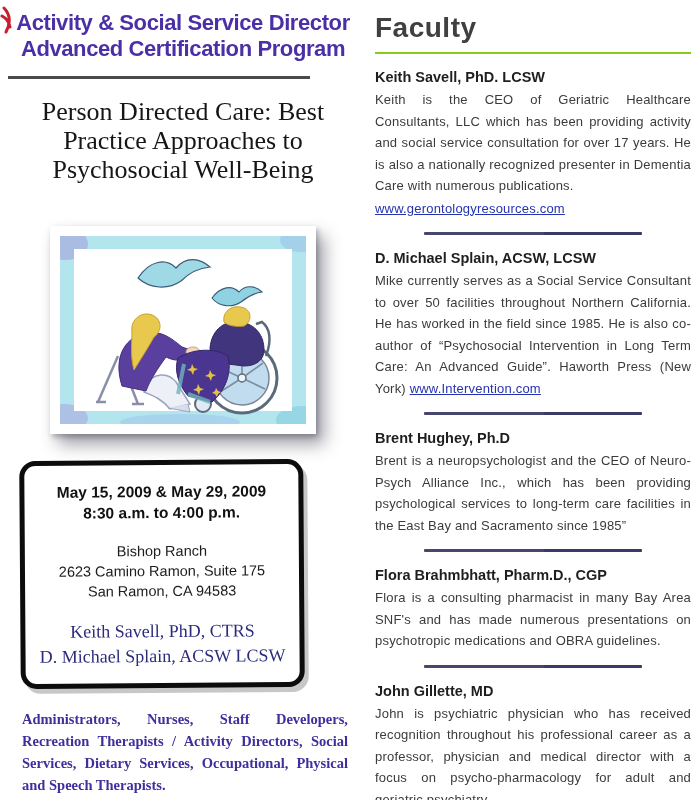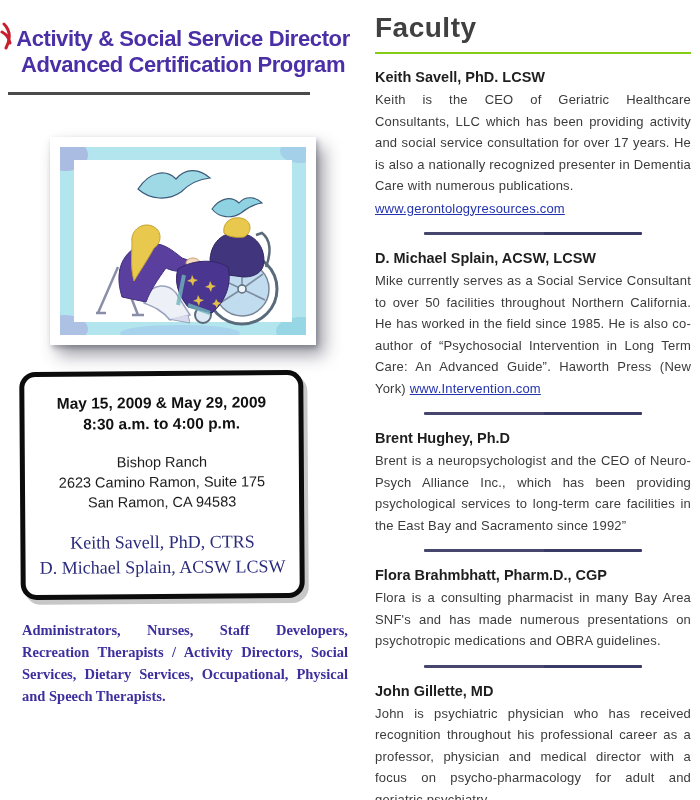--- a/index.html
+++ b/index.html
@@ -1,20 +1,20 @@
 <!DOCTYPE html>
 <html><head>
 <meta charset="utf-8">
 <style>
   html,body{margin:0;padding:0;background:#fff;}
   .page{position:relative;width:700px;height:800px;background:#ffffff;overflow:hidden;
         font-family:"Liberation Sans",sans-serif;}
 
   
-  .left-col{position:absolute;left:8px;top:20px;width:350px;}
+  .left-col{position:absolute;left:8px;top:4px;width:350px;}
   .red-mark{position:absolute;left:-8px;top:2px;}
   .program-title{margin:6px 8px 0 8px;text-align:center;color:#4b2fa7;
         font-weight:bold;font-size:22px;line-height:26px;letter-spacing:-0.4px;}
   .title-rule{border:none;border-top:3px solid #4a4a4a;margin:14px 2px 0 0;width:302px;}
   .course-title{margin:18px 10px 0 10px;text-align:center;color:#161616;
         font-family:"Liberation Serif",serif;font-size:26px;line-height:29px;}
   .art-card{margin:42px 0 0 42px;width:246px;background:#fff;padding:10px;
         box-shadow:8px 10px 16px rgba(40,40,60,.45), 2px 3px 5px rgba(40,40,60,.3);}
   .art-card svg{display:block;}
   .event-box{margin:26px 0 0 12px;width:258px;border:5px solid #0c0c0c;border-radius:16px;
@@ -54,20 +54,25 @@
       </svg>
     </div>
 
     <div class="program-title">
       <div>Activity &amp; Social Service Director</div>
       <div>Advanced Certification Program</div>
     </div>
 
     <hr class="title-rule">
 
+    <div class="course-title">
+      <div>Person Directed Care:  Best</div>
+      <div>Practice Approaches to</div>
+      <div>Psychosocial Well-Being</div>
+    </div>
 
     <div class="art-card">
       <svg width="246" height="188" viewBox="0 0 246 188">
 
         <rect x="0" y="0" width="246" height="188" fill="#b2e5ee"></rect>
         <ellipse cx="6" cy="8" rx="22" ry="16" fill="#a9b2e0" opacity=".8"></ellipse>
         <ellipse cx="240" cy="4" rx="20" ry="12" fill="#9fc8e8" opacity=".7"></ellipse>
         <ellipse cx="4" cy="182" rx="24" ry="14" fill="#a9b2e0" opacity=".7"></ellipse>
         <ellipse cx="242" cy="184" rx="26" ry="14" fill="#8fd2e2" opacity=".8"></ellipse>
         <ellipse cx="120" cy="186" rx="60" ry="8" fill="#9cc4ea" opacity=".5"></ellipse>
@@ -150,21 +155,21 @@
       <div class="member-name">D. Michael Splain, ACSW, LCSW</div>
       <div class="member-bio">
         <span>Mike currently serves as a Social Service Consultant to over 50 facilities throughout Northern California.  He has worked in the field since 1985. He is also co-author of “Psychosocial Intervention in Long Term Care: An Advanced Guide”.  Haworth Press (New York) </span><a class="doc-link">www.Intervention.com</a>
       </div>
     </div>
 
     <div class="divider"></div>
 
     <div class="member">
       <div class="member-name">Brent Hughey, Ph.D</div>
-      <div class="member-bio">Brent is a neuropsychologist and the CEO of Neuro-Psych Alliance Inc., which has been providing psychological services to long-term care facilities in the East Bay and Sacramento since 1992”</div>
+      <div class="member-bio">Brent is a neuropsychologist and the CEO of Neuro-Psych Alliance Inc., which has been providing psychological services to long-term care facilities in the East Bay and Sacramento since 1985”</div>
     </div>
 
     <div class="divider"></div>
 
     <div class="member">
       <div class="member-name">Flora Brahmbhatt, Pharm.D., CGP</div>
       <div class="member-bio">Flora is a consulting pharmacist in many Bay Area SNF's and has made numerous presentations on psychotropic medications and OBRA guidelines.</div>
     </div>
 
     <div class="divider"></div>

